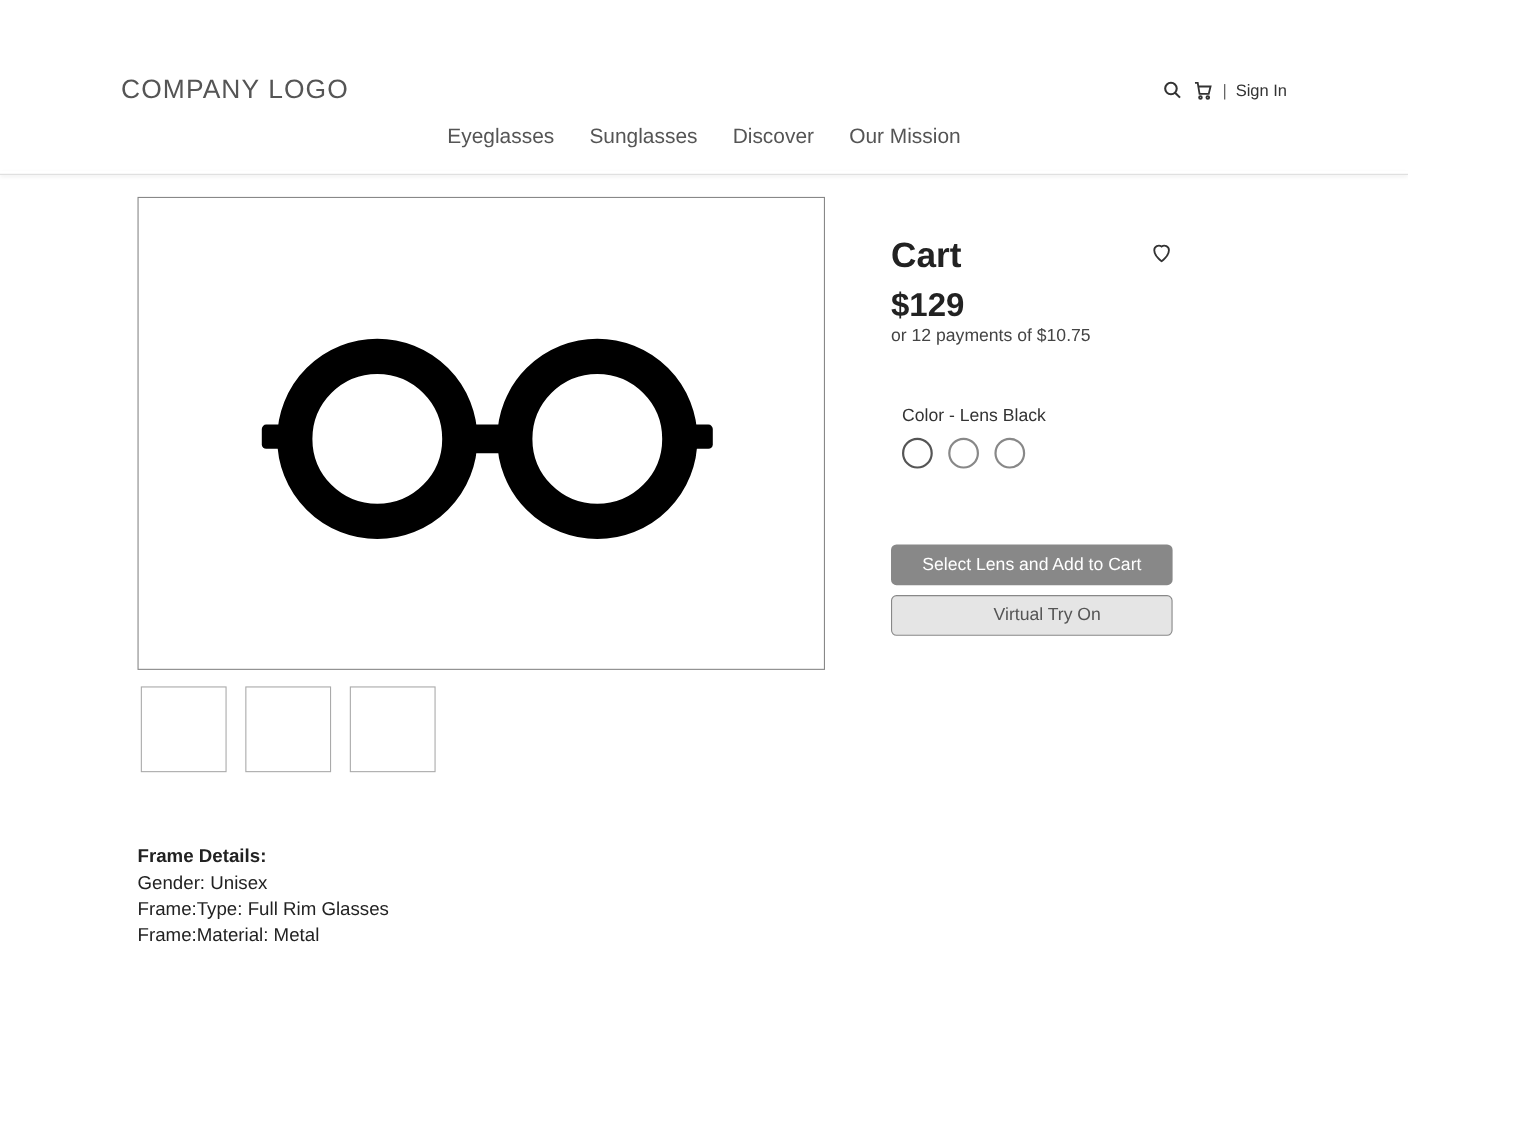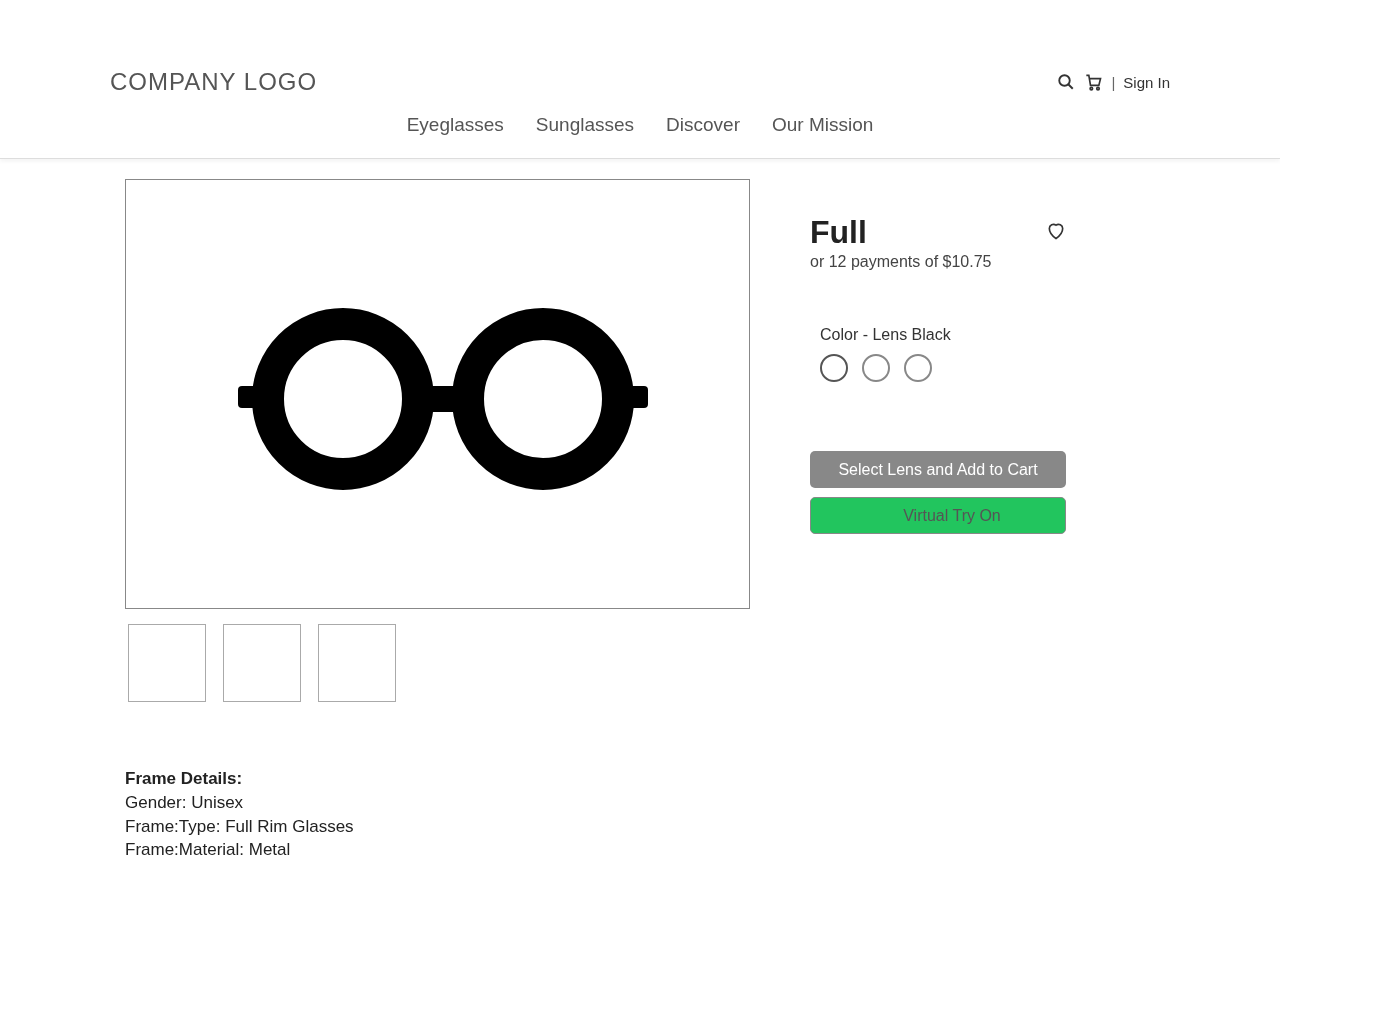--- a/index.html
+++ b/index.html
@@ -163,21 +163,21 @@
       display: flex;
       align-items: center;
       justify-content: center;
     }
     .btn-primary {
       background: #888;
       color: #fff;
       border: none;
     }
     .btn-secondary {
-      background: #22c55e;
+      background: #e5e5e5;
       color: #555;
       border: 1px solid #888;
       padding-left: 28px;
     }
     .divider {
       color: #666;
     }
     .signin {
       color: #333;
       cursor: pointer;
@@ -233,27 +233,28 @@
     <div class="details">
       <div class="details-heading">Frame Details:</div>
       <div>Gender: Unisex</div>
       <div>Frame:Type: Full Rim Glasses</div>
       <div>Frame:Material: Metal</div>
     </div>
   </div>
 
   <div class="right-col">
     <div class="title-row">
-      <div class="product-title">Full</div>
+      <div class="product-title">Cart</div>
       <span class="heart">
         <svg width="20" height="20" viewBox="0 0 24 24" fill="none" stroke="#333" stroke-width="2">
           <path d="M12 21s-8-5.5-8-12a5 5 0 0 1 8-4 5 5 0 0 1 8 4c0 6.5-8 12-8 12z"></path>
         </svg>
       </span>
     </div>
+    <div class="price">$129</div>
     <div class="installment">or 12 payments of $10.75</div>
 
     <div class="color-section">
       <div class="color-label">Color - Lens Black</div>
       <div class="swatches">
         <div class="swatch selected"></div>
         <div class="swatch"></div>
         <div class="swatch"></div>
       </div>
     </div>

